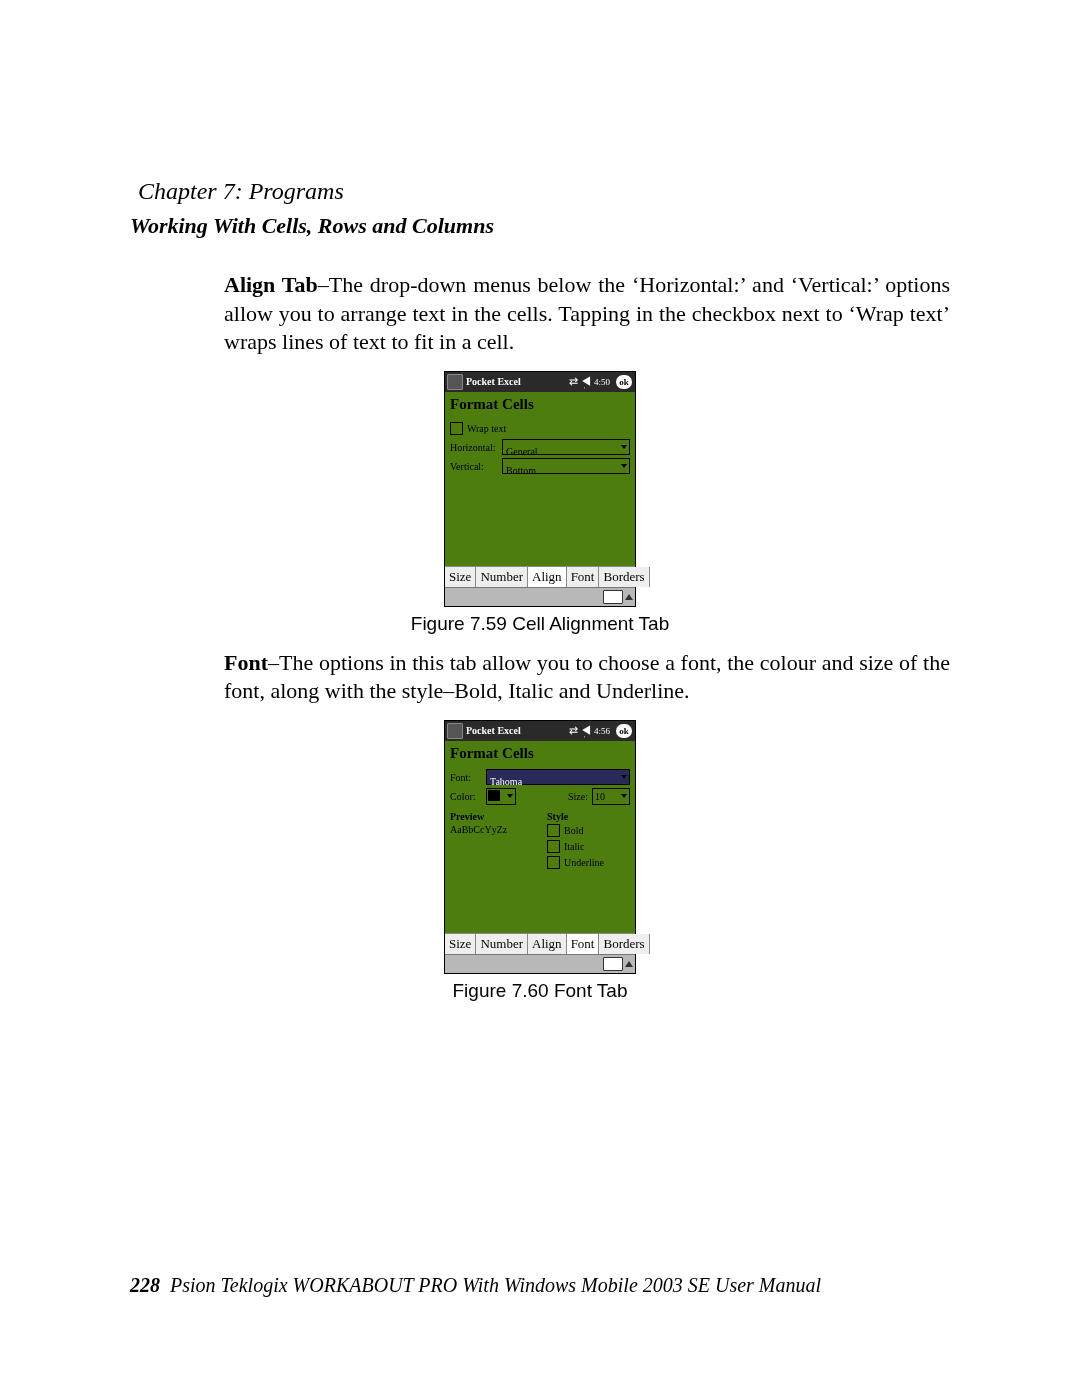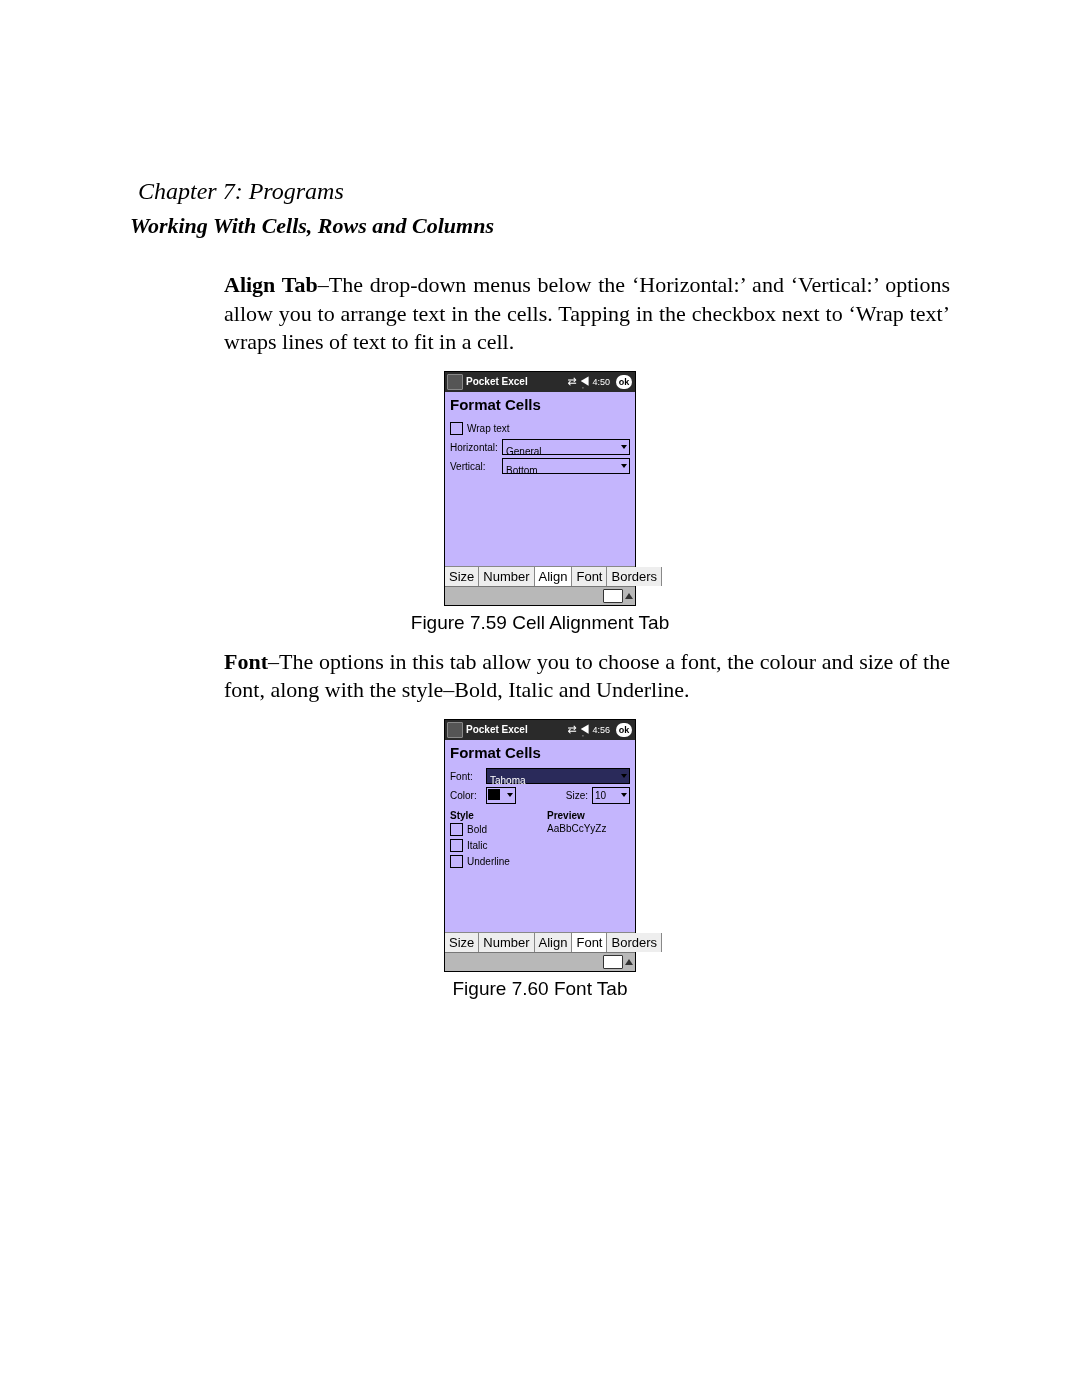--- a/index.html
+++ b/index.html
@@ -2,21 +2,21 @@
 <html><head>
 <meta charset="utf-8">
 <style>
   html,body{margin:0;padding:0;background:#fff;font-family:"Times New Roman",Times,serif;color:#000}
   .page{width:1080px;height:1397px;position:relative;box-sizing:border-box;padding:170px 130px 0 130px}
   .chapter-line{font-style:italic;font-size:24px;margin:8px}
   .section-line{font-style:italic;font-weight:bold;font-size:22px;margin:2px 0 32px 0}
   .body-text{font-size:22px;line-height:1.3;margin:0 0 14px 0;padding-left:94px;text-align:justify}
   .body-text .lead{font-weight:bold}
   .figure-caption{font-family:Liberation Sans, sans-serif;font-size:19px;text-align:center;margin:6px 0 14px 0}
-  .screenshot{width:192px;margin:0 auto 4px auto;background:#c4b5fd;border:1px solid #000;box-sizing:border-box;font-family:Liberation Sans, sans-serif;font-size:10px;color:#000}
+  .screenshot{width:192px;margin:0 auto 4px auto;background:#4d7c0f;border:1px solid #000;box-sizing:border-box;font-family:Liberation Serif, serif;font-size:10px;color:#000}
   .ss-titlebar{background:#2a2a2a;color:#fff;display:flex;align-items:center;height:20px;padding:0 3px 0 2px}
   .ss-start-icon{width:14px;height:14px;background:#555;border:1px solid #888;border-radius:1px;margin-right:3px;flex:none}
   .ss-title{font-weight:bold;font-size:10px;flex:1}
   .ss-status{display:flex;align-items:center;gap:3px;font-size:9px}
   .ss-status .glyph{font-size:11px;line-height:1}
   .ss-ok{background:#fff;color:#000;font-weight:bold;border-radius:8px;width:16px;height:14px;display:flex;align-items:center;justify-content:center;font-size:9px;margin-left:3px}
   .ss-subtitle{font-weight:bold;padding:4px 5px 3px 5px;font-size:15px}
   .ss-body{padding:2px 5px 4px 5px;min-height:150px;box-sizing:border-box}
   .ss-row{display:flex;align-items:center;margin:2px 0;height:17px}
   .ss-label{width:52px;font-size:10px}
@@ -119,47 +119,50 @@
         <span class="ss-label" style="width:36px">Color:</span>
         <div class="ss-color-drop">
             <span class="sw"></span>
           </div>
         <span style="flex:1"></span>
         <span style="margin-right:4px">Size:</span>
         <div class="ss-small-drop">10</div>
       </div>
       <div class="ss-half">
         <div class="ss-col">
+          <div class="ss-section-label">Preview</div>
+          <div class="ss-preview-text">AaBbCcYyZz</div>
+        </div>
+        <div class="ss-col">
           <div class="ss-section-label">Style</div>
           <div class="ss-row" style="height:14px">
               <div class="ss-checkbox"></div>
               <span>Bold</span>
             </div>
           <div class="ss-row" style="height:14px">
               <div class="ss-checkbox"></div>
               <span>Italic</span>
             </div>
           <div class="ss-row" style="height:14px">
               <div class="ss-checkbox"></div>
               <span>Underline</span>
             </div>
-        </div>
-        <div class="ss-col">
-          <div class="ss-section-label">Preview</div>
-          <div class="ss-preview-text">AaBbCcYyZz</div>
         </div>
       </div>
     </div>
     <div class="ss-tabs">
       <div class="ss-tab">Size</div>
       <div class="ss-tab">Number</div>
       <div class="ss-tab">Align</div>
       <div class="ss-tab active">Font</div>
       <div class="ss-tab">Borders</div>
     </div>
     <div class="ss-bottombar">
       <div class="ss-kbd-icon"></div>
       <div class="ss-up"></div>
     </div>
   </div>
   <p class="figure-caption">Figure 7.60 Font Tab</p>
 
+  <div class="footer">
+    <span class="pn">228</span><span>Psion Teklogix WORKABOUT PRO With Windows Mobile 2003 SE User Manual</span>
+  </div>
 </div>
 
 </body></html>

